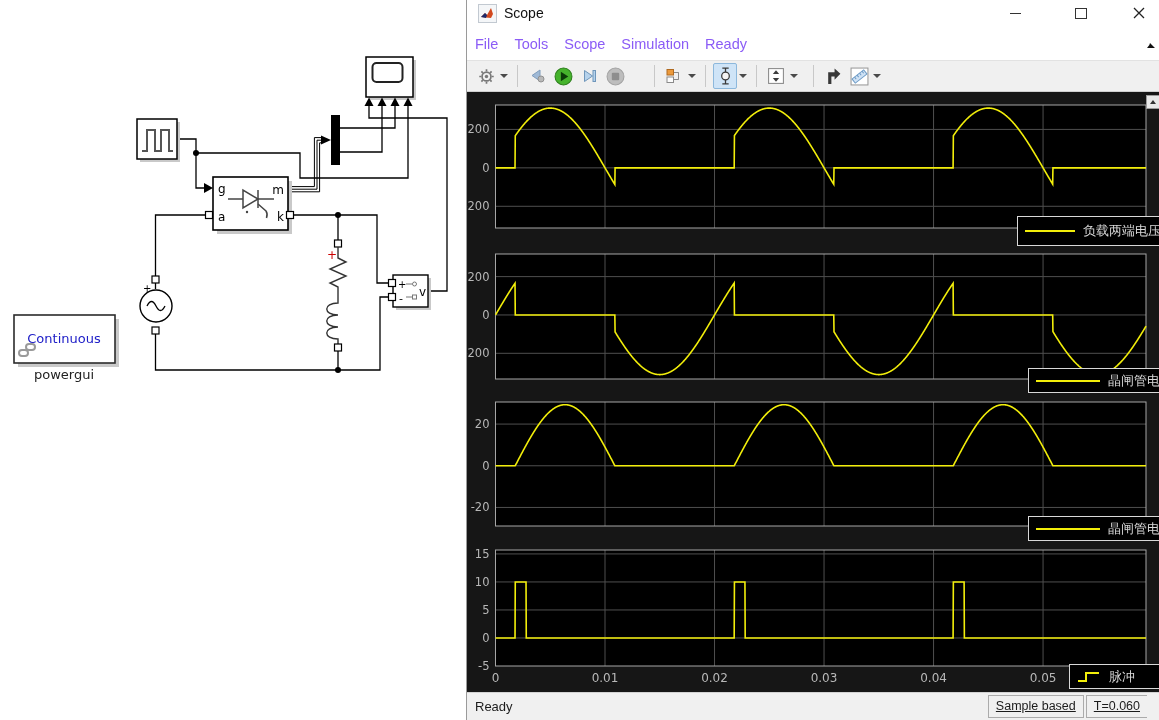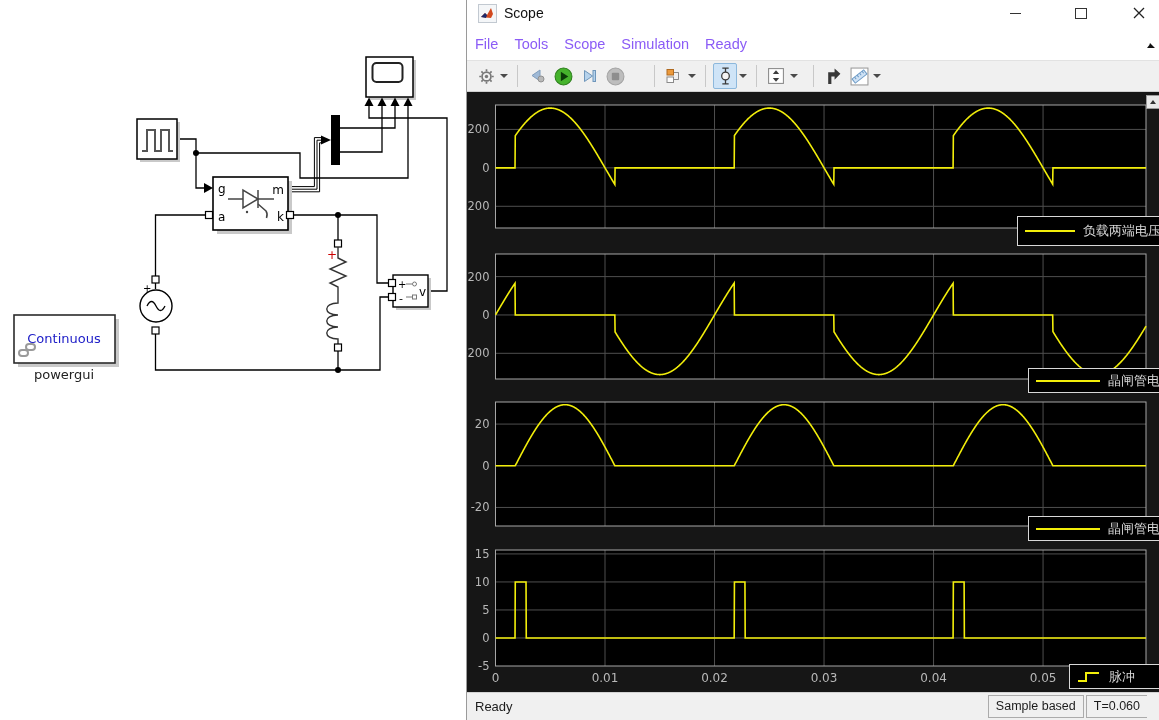--- a/index.html
+++ b/index.html
@@ -37,21 +37,21 @@
   .axes-topright-btn .up{width:0;height:0;border-left:3px solid transparent;border-right:3px solid transparent;
       border-bottom:4px solid #333;}
   .legend{position:absolute;background:#000;border:1px solid #d8d8d8;display:flex;align-items:center;
           color:#d9d9d9;font-size:13px;padding:0 7px;gap:8px;white-space:nowrap;}
   .legend-line{display:inline-block;height:0;border-top:2px solid #f2ee0a;}
   
   .statusbar{position:absolute;left:0;bottom:0;width:100%;height:28px;background:#f0f0f0;
              border-top:1px solid #d3d3d3;box-sizing:border-box;display:flex;align-items:center;font-size:13px;color:#1c1c1c;}
   .status-left{padding-left:8px;flex:1;}
   .status-box{border:1px solid #ababab;background:#f0f0f0;height:21px;line-height:21px;
-              padding:0 7px;margin-right:2px;font-size:12.5px;}
+              padding:0 7px;margin-right:2px;font-size:12.5px;text-decoration:underline;}
 </style>
 </head>
 <body>
 
 <div class="stage">
 
   <div class="model-pane">
     <svg width="466" height="720" font-family="DejaVu Sans, sans-serif">
 
       <g stroke="#000" stroke-width="1.3" fill="none">

